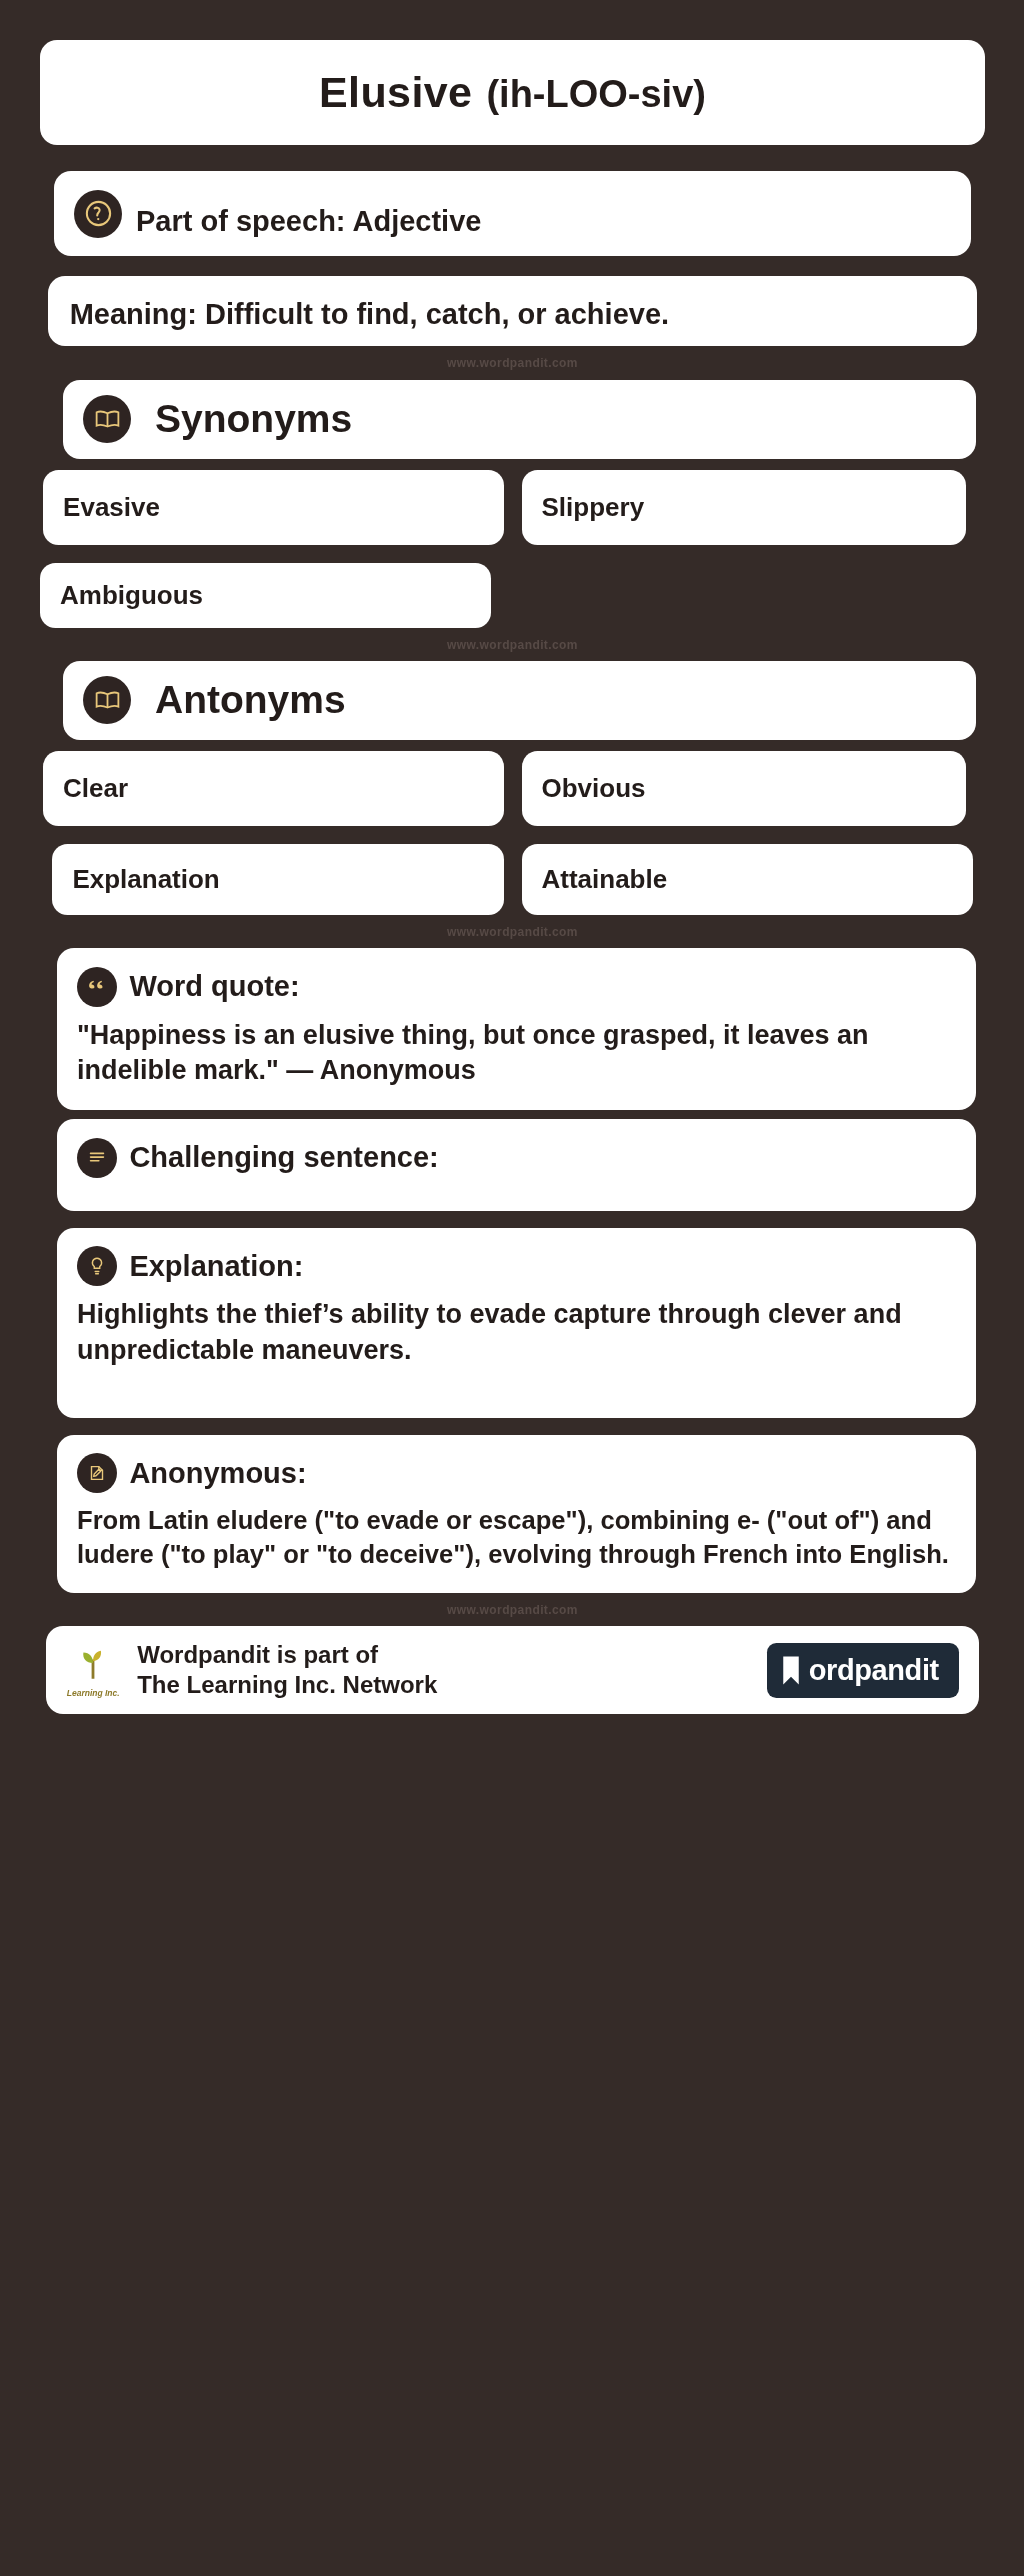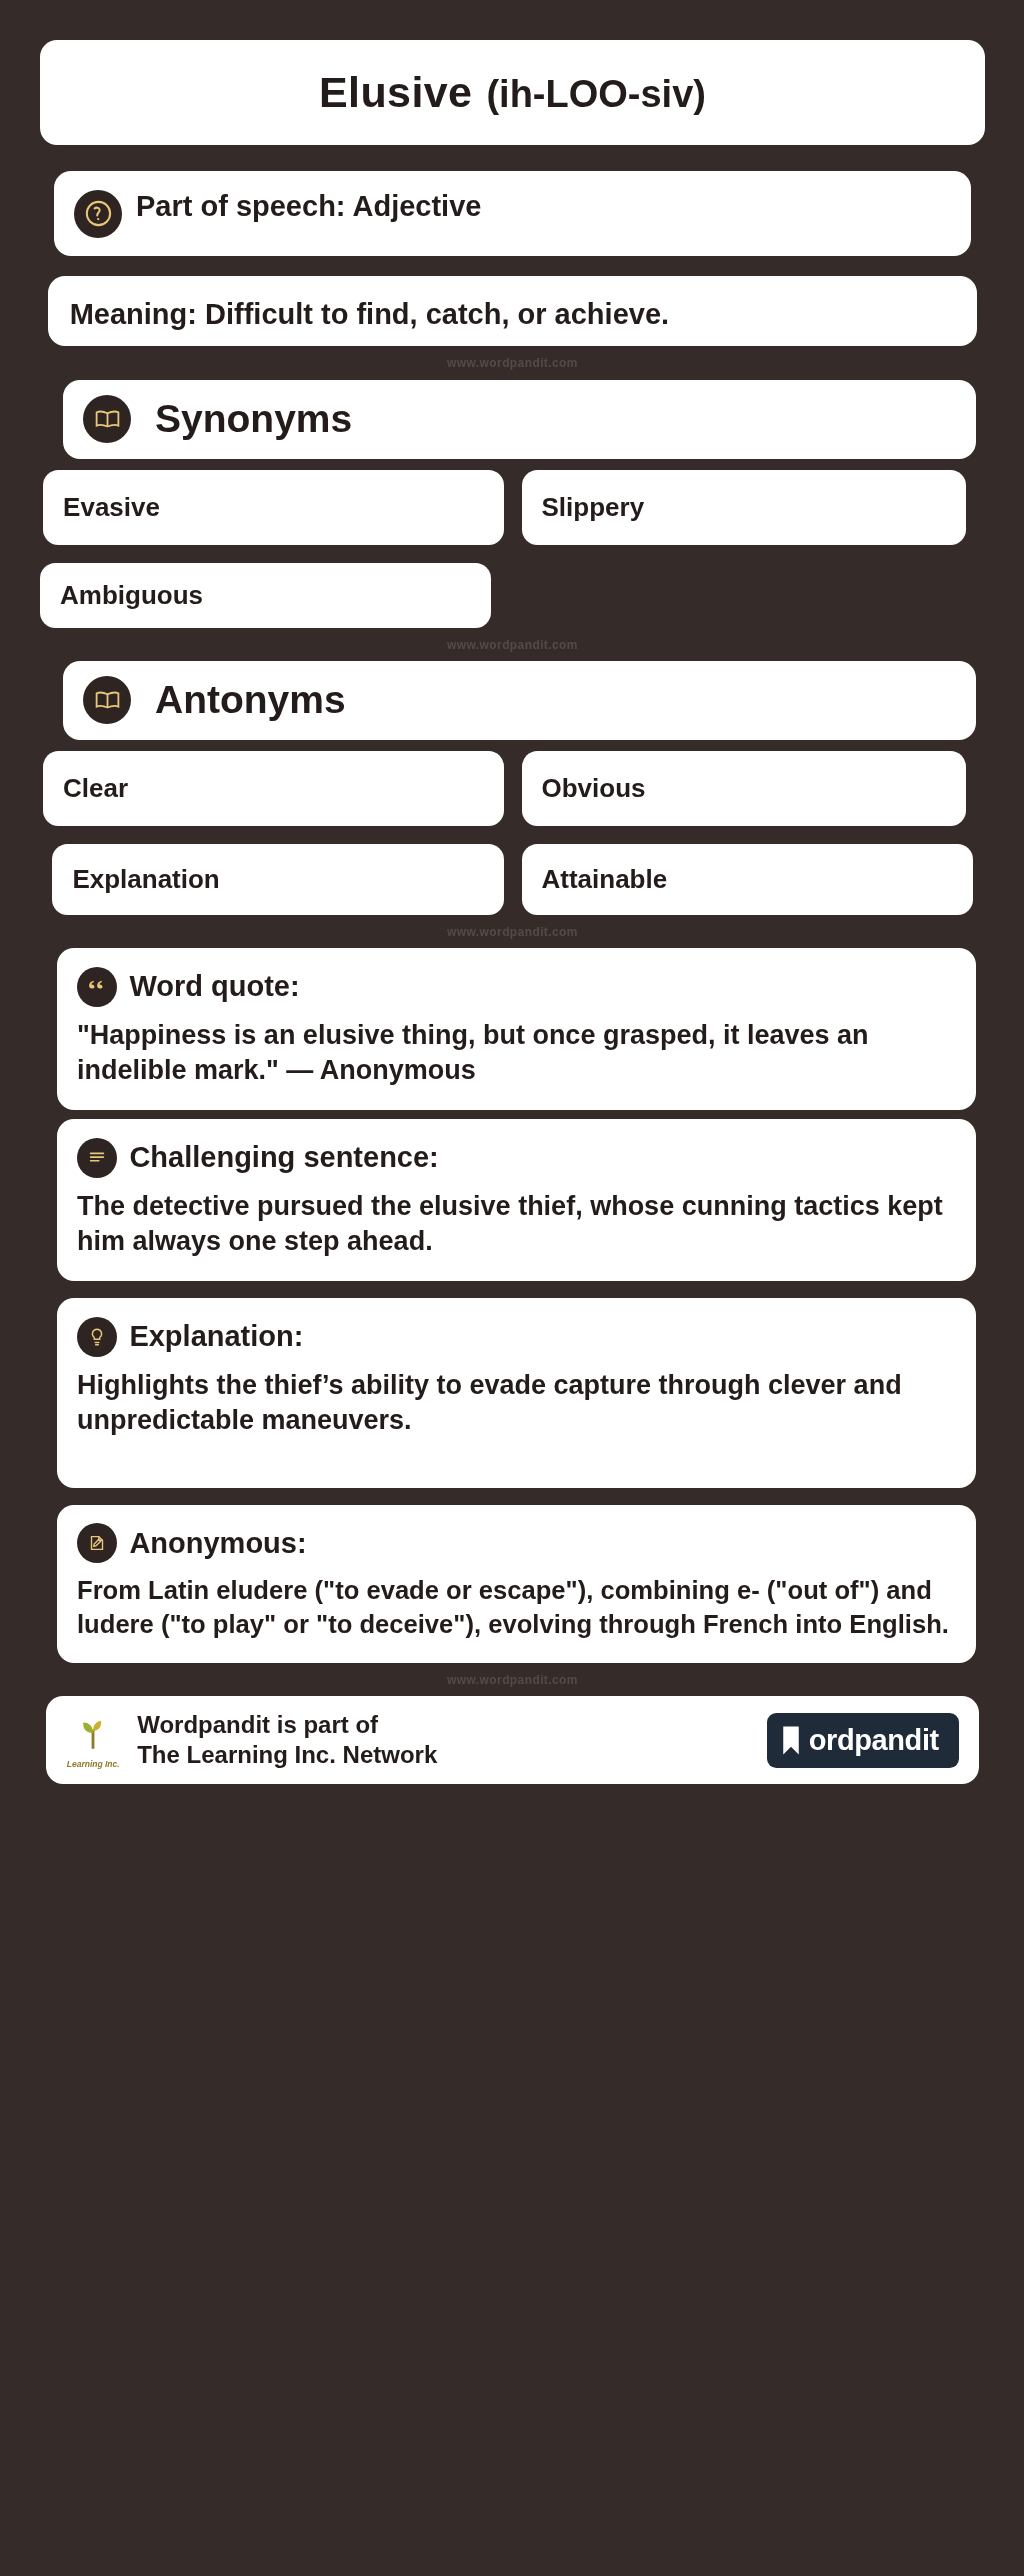--- a/index.html
+++ b/index.html
@@ -33,21 +33,21 @@
     font-weight: bold;
     color: #231c1a;
     margin-left: 14px;
   }
   
   .pos-card {
     margin: 0 14px 20px 14px;
     width: auto;
     padding: 18.6px 20px;
     display: flex;
-    align-items: flex-start;
+    align-items: flex-end;
     gap: 14px;
   }
   .pos-text {
     font-size: 29px;
     font-weight: bold;
     color: #231c1a;
   }
   
   .meaning-card {
     margin: 0 7.7px 0 7.7px;
@@ -260,21 +260,20 @@
 
 <div class="card block-card">
   <div class="block-head">
     <span class="icon-circle ic-48">
       <svg width="22" height="22" viewBox="0 0 24 24" fill="none" stroke="#e8c77a" stroke-width="1.8" stroke-linecap="round">
         <path d="M5 7h14M5 11h14M5 15h9"></path>
       </svg>
     </span>
     <span class="block-head-title">Challenging sentence:</span>
   </div>
-  <div class="block-body">The detective pursued the elusive thief, whose cunning tactics kept him always one step ahead.</div>
 </div>
 
 <div class="gap-md"></div>
 
 <div class="card block-card" style="padding-bottom:50px;">
   <div class="block-head">
     <span class="icon-circle ic-48">
       <svg width="22" height="22" viewBox="0 0 24 24" fill="none" stroke="#e8c77a" stroke-width="1.5">
         <path d="M12 3.5a5 5 0 0 0-3 9v2h6v-2a5 5 0 0 0-3-9z"></path>
         <path d="M10 18h4M10.5 20.5h3" stroke-linecap="round"></path>

